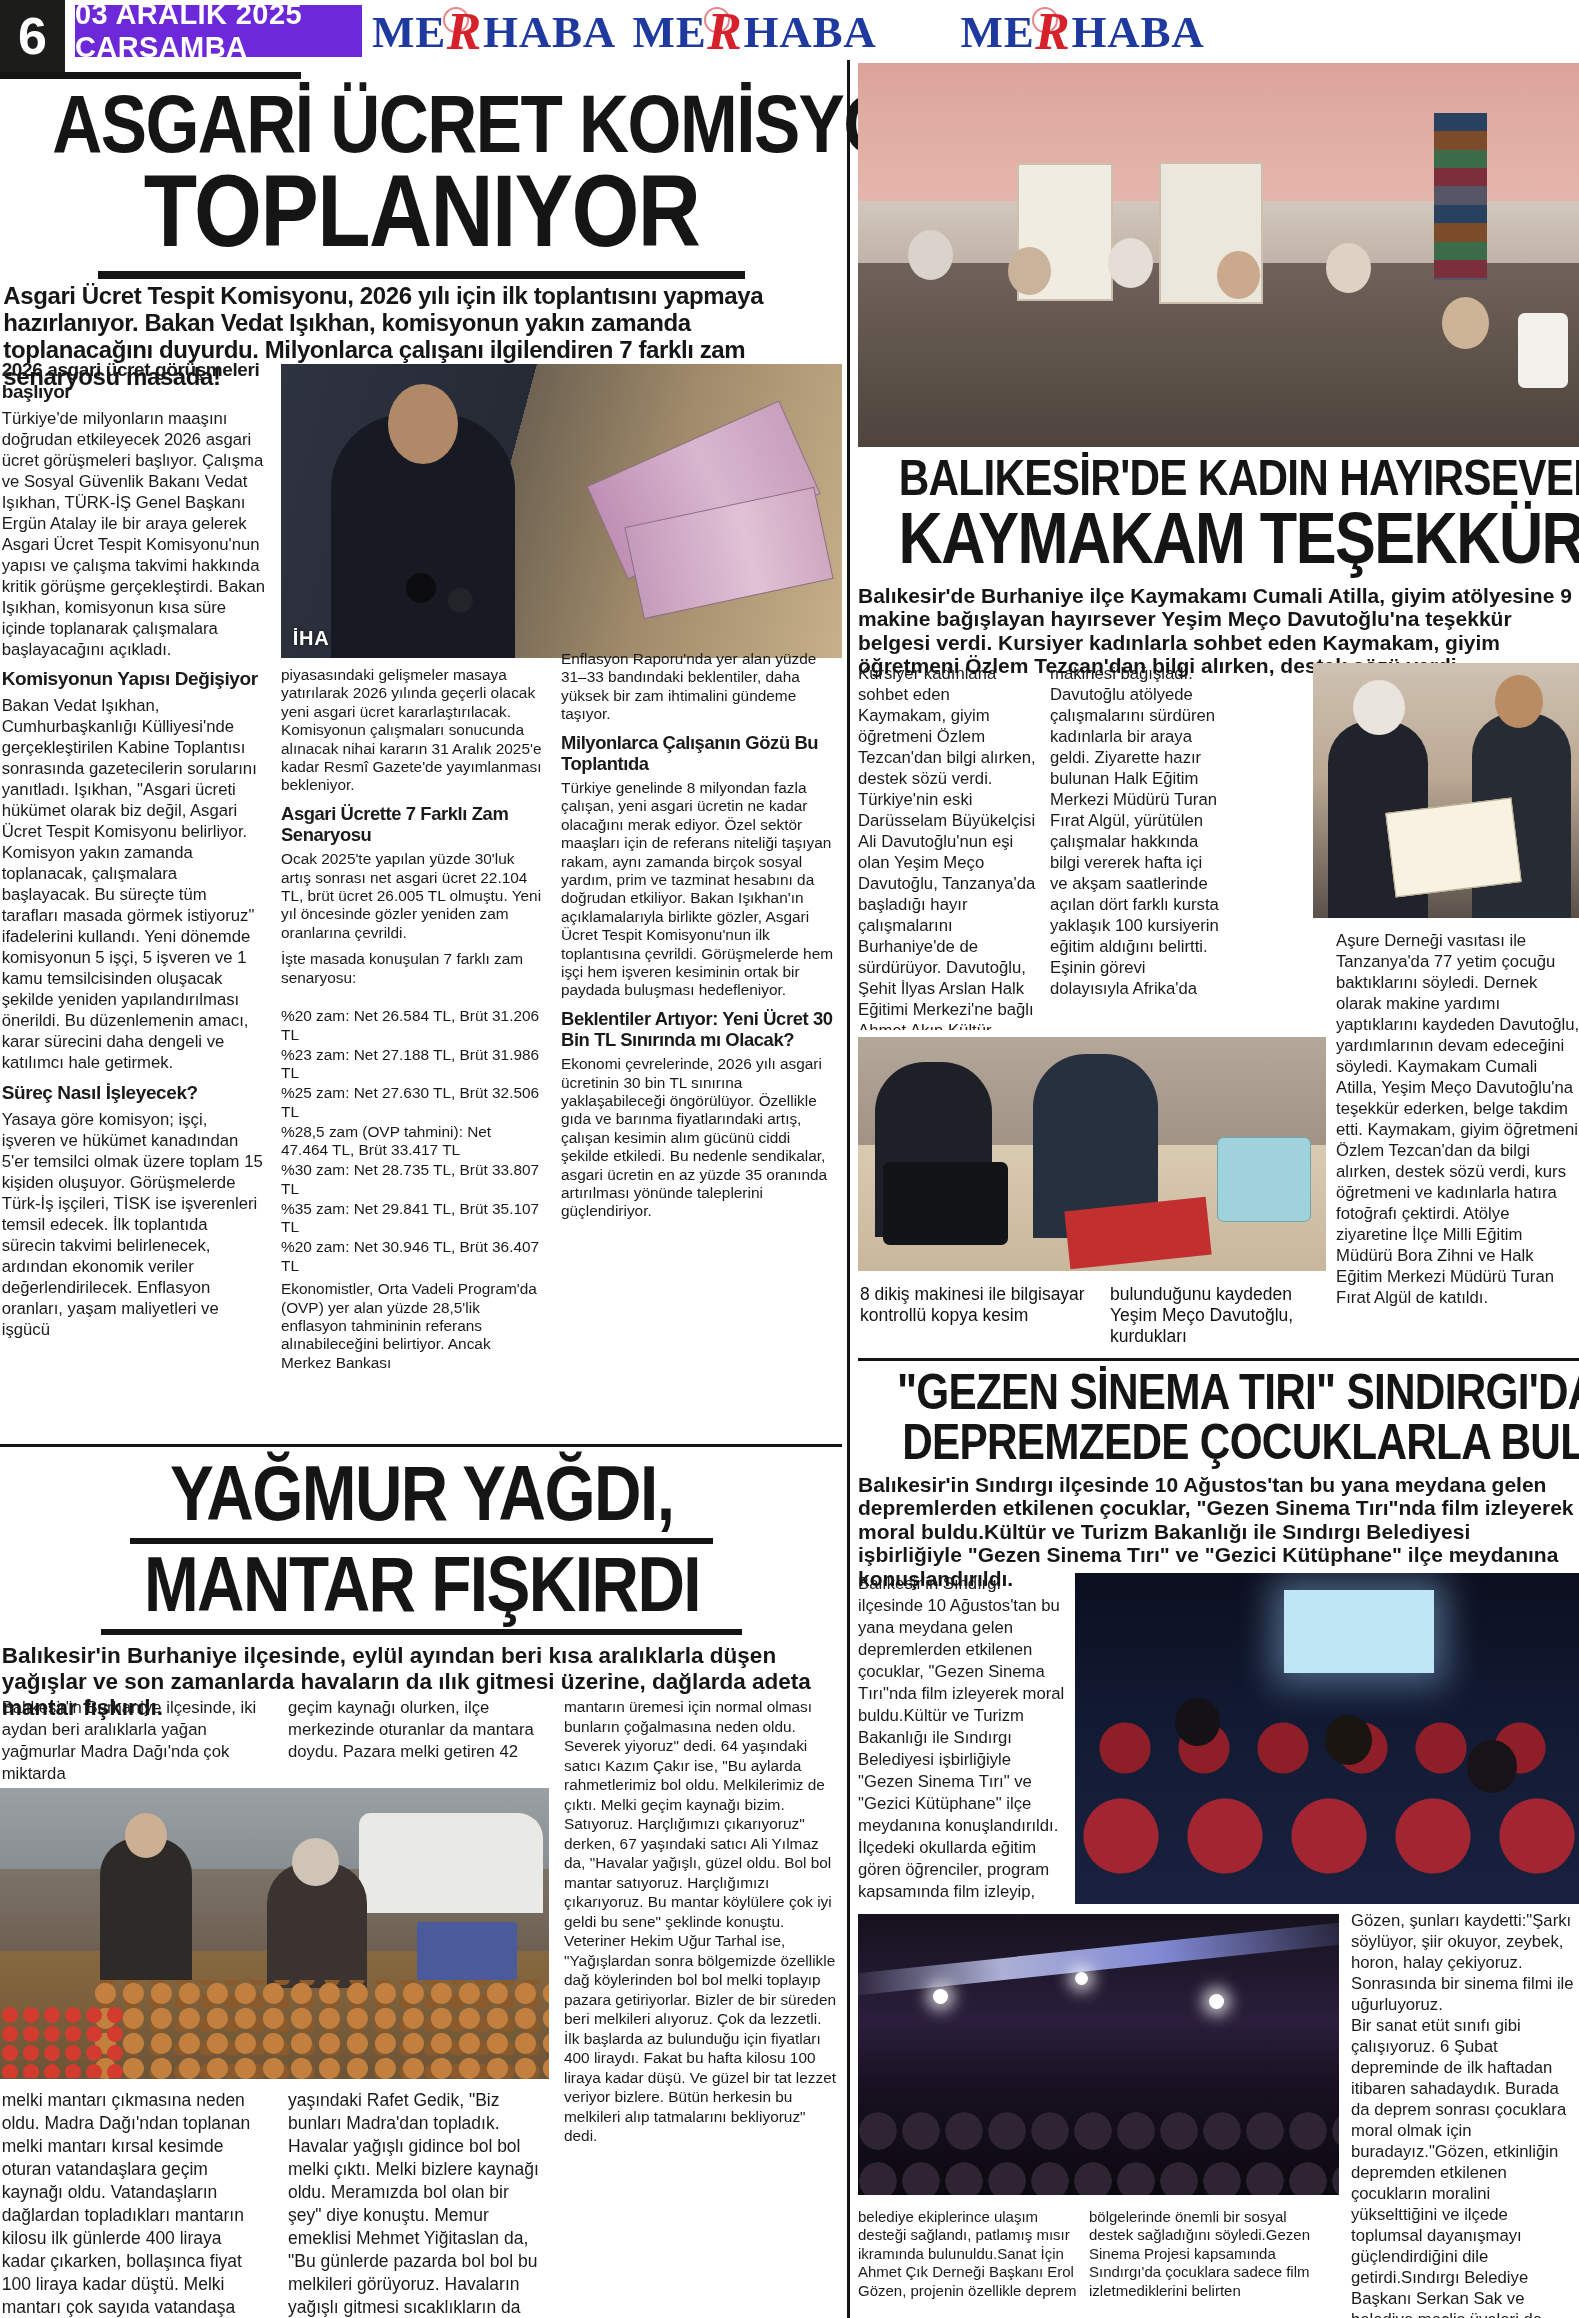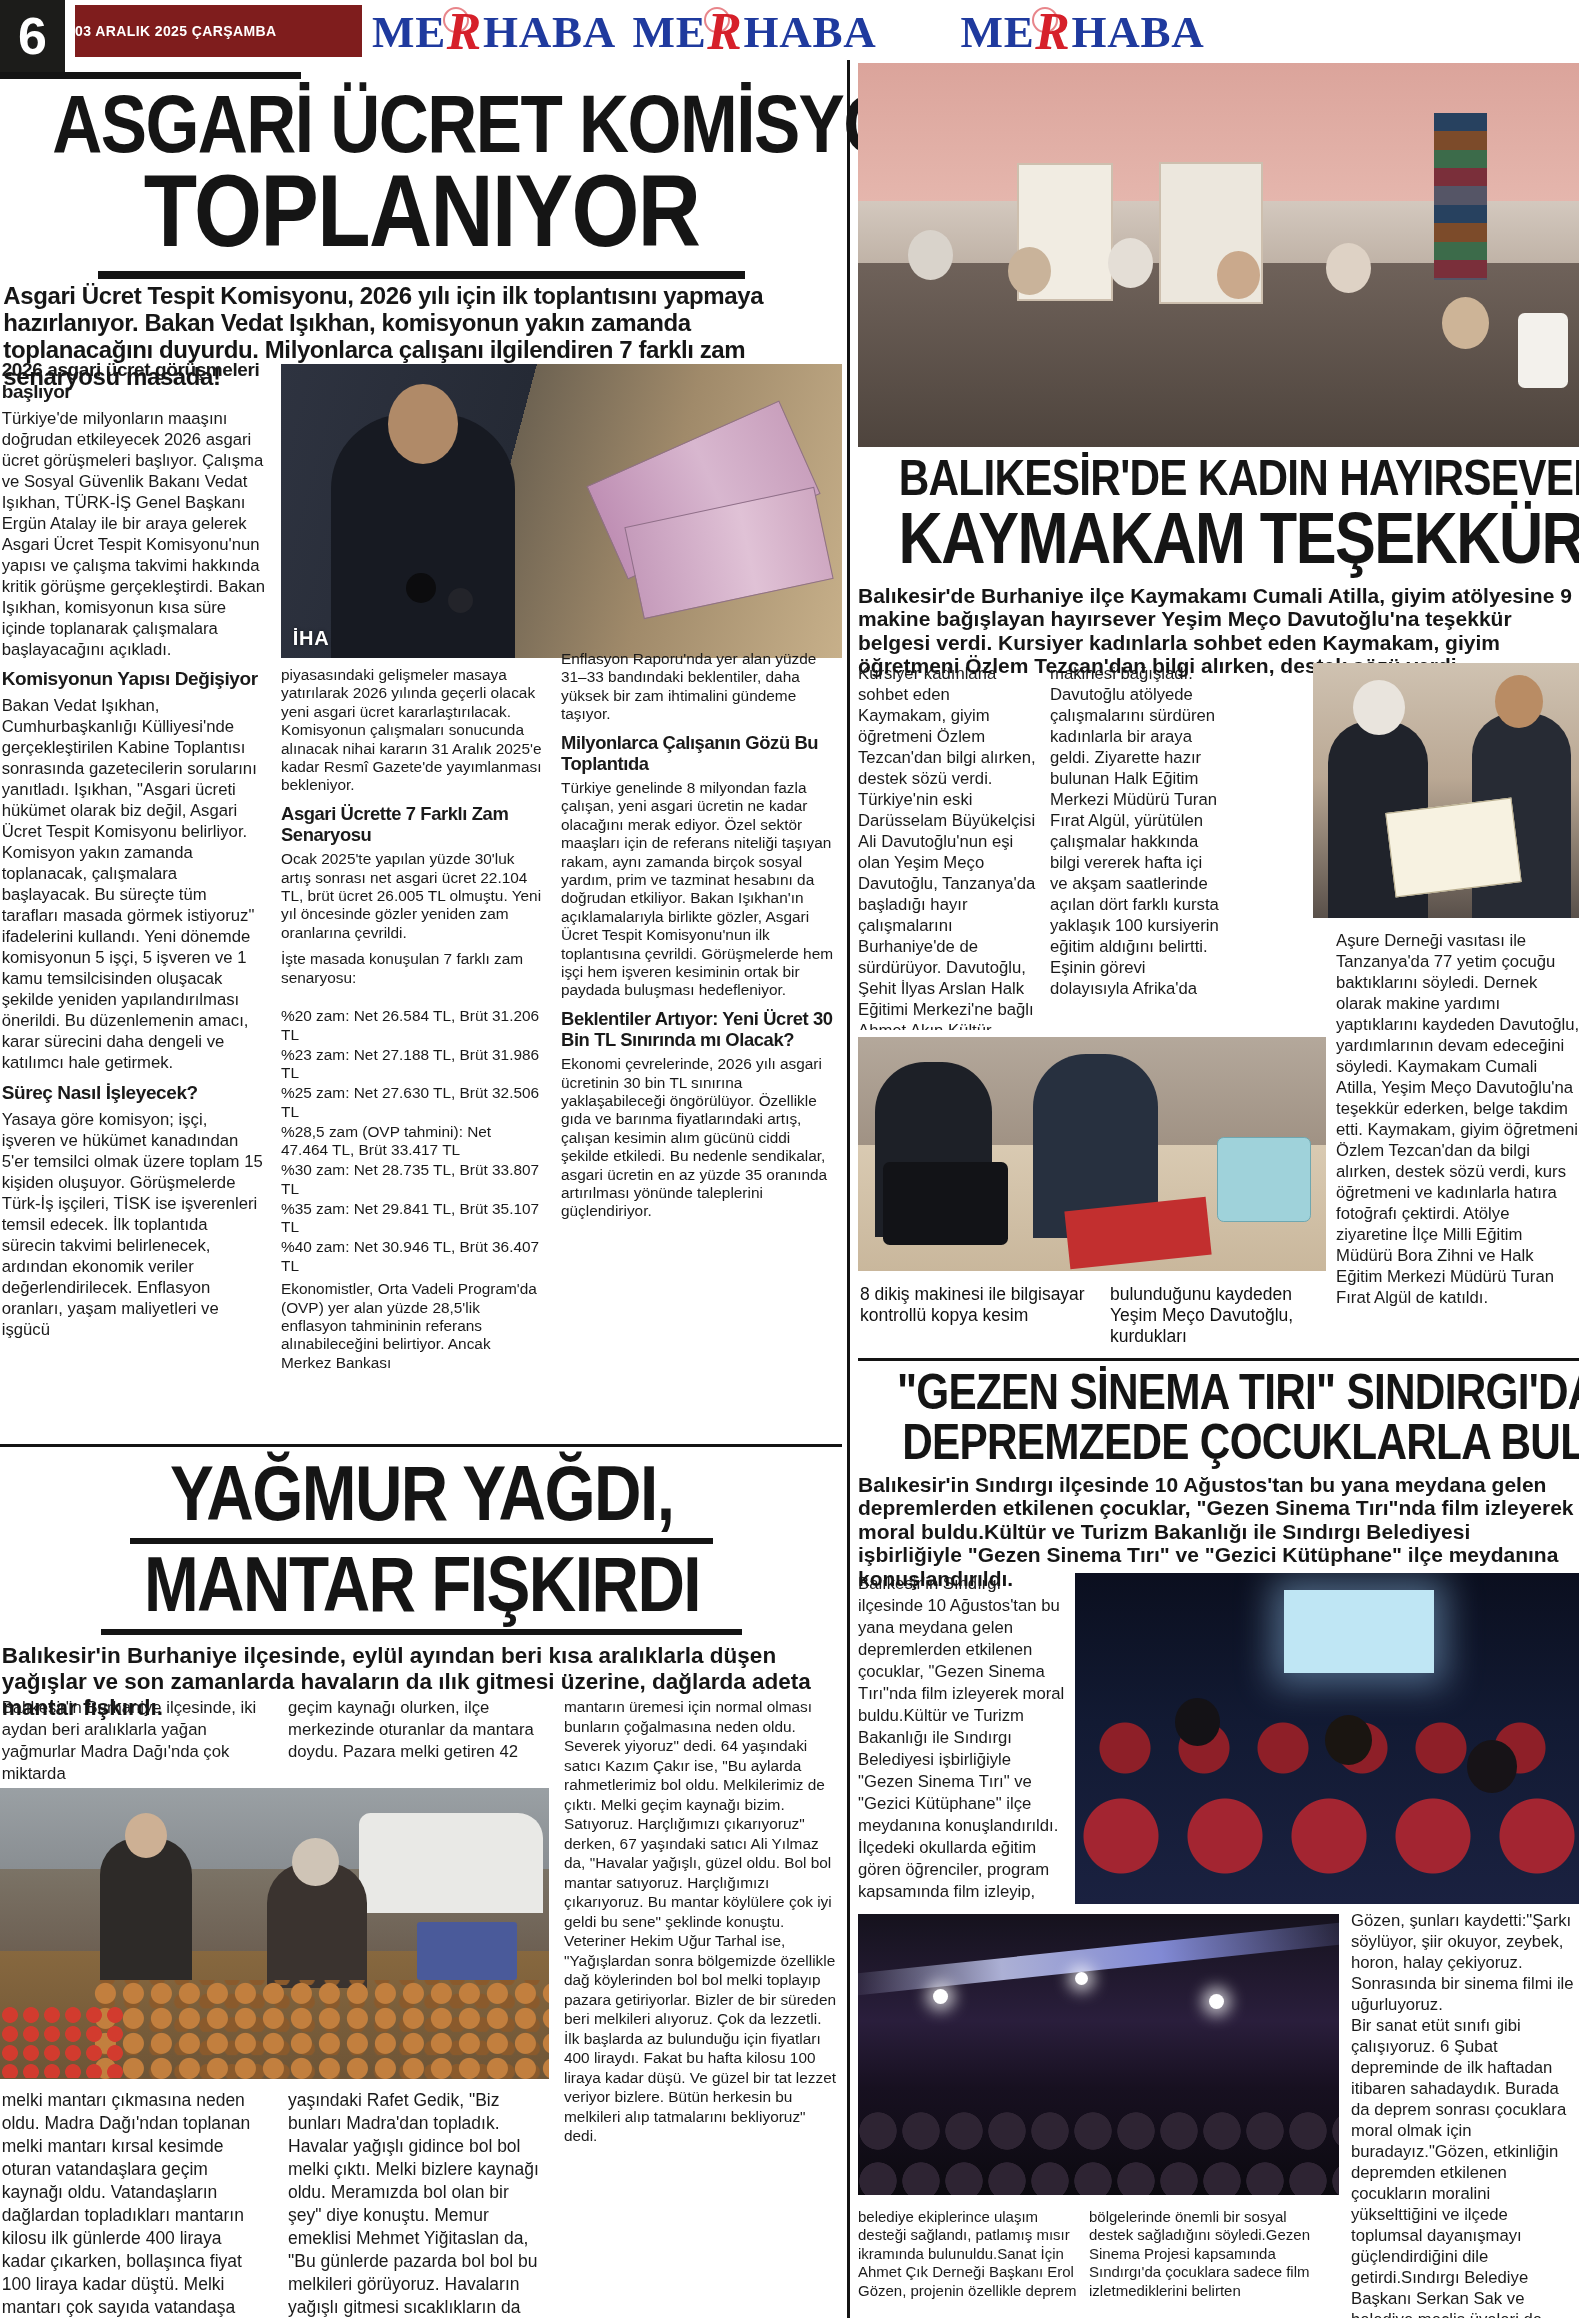--- a/index.html
+++ b/index.html
@@ -3,22 +3,22 @@
 <meta charset="utf-8">
 <title>Merhaba - Sayfa 6</title>
 <style>
   html,body{margin:0;padding:0;background:#e8e8e8;}
   .page{position:relative;width:1580px;height:2319px;background:#ffffff;margin:0 auto;
         font-family:"Liberation Sans",sans-serif;color:#1a1a1a;overflow:hidden;}
   .abs{position:absolute;}
   
   .numbox{background:#1c1c1a;color:#fff;display:flex;align-items:center;justify-content:center;
           font-weight:bold;}
-  .datebox{background:#7f1d1d;color:#fff;display:flex;align-items:center;justify-content:flex-start;
-           font-weight:bold;font-size:14px;letter-spacing:0.4px;}
+  .datebox{background:#6d28d9;color:#fff;display:flex;align-items:center;justify-content:flex-start;
+           font-weight:bold;font-size:29px;letter-spacing:0.4px;}
   .logo{font-family:"Liberation Serif",serif;font-weight:bold;font-size:45px;color:#1f3a9e;
         display:flex;align-items:center;justify-content:center;letter-spacing:0.8px;}
   .logo .logo-r{color:#d6202a;font-style:italic;font-size:1.15em;position:relative;margin:0 0.8px;}
   .logo .logo-r::before{content:"";position:absolute;left:-3.3px;top:5px;width:22px;height:22px;
         border:2.5px solid #d6202a;border-radius:50%;opacity:.55;}
   
   .hrule{background:#141414;}
   .vrule{background:#141414;}
   
   .hl{font-weight:bold;text-align:center;letter-spacing:-1.7px;line-height:1.02;color:#151515;}
@@ -115,21 +115,21 @@
     <p>piyasasındaki gelişmeler masaya yatırılarak 2026 yılında geçerli olacak yeni asgari ücret kararlaştırılacak. Komisyonun çalışmaları sonucunda alınacak nihai kararın 31 Aralık 2025'e kadar Resmî Gazete'de yayımlanması bekleniyor.</p>
     <h3>Asgari Ücrette 7 Farklı Zam Senaryosu</h3>
     <p>Ocak 2025'te yapılan yüzde 30'luk artış sonrası net asgari ücret 22.104 TL, brüt ücret 26.005 TL olmuştu. Yeni yıl öncesinde gözler yeniden zam oranlarına çevrildi.</p>
     <p style="margin-bottom:20px;">İşte masada konuşulan 7 farklı zam senaryosu:</p>
     <div class="sc-line">%20 zam: Net 26.584 TL, Brüt 31.206 TL</div>
     <div class="sc-line">%23 zam: Net 27.188 TL, Brüt 31.986 TL</div>
     <div class="sc-line">%25 zam: Net 27.630 TL, Brüt 32.506 TL</div>
     <div class="sc-line">%28,5 zam (OVP tahmini): Net 47.464 TL, Brüt 33.417 TL</div>
     <div class="sc-line">%30 zam: Net 28.735 TL, Brüt 33.807 TL</div>
     <div class="sc-line">%35 zam: Net 29.841 TL, Brüt 35.107 TL</div>
-    <div class="sc-line" style="margin-bottom:5px;">%40 zam: Net 30.946 TL, Brüt 36.407 TL</div>
+    <div class="sc-line" style="margin-bottom:5px;">%20 zam: Net 30.946 TL, Brüt 36.407 TL</div>
     <p>Ekonomistler, Orta Vadeli Program'da (OVP) yer alan yüzde 28,5'lik enflasyon tahmininin referans alınabileceğini belirtiyor. Ancak Merkez Bankası</p>
   </div>
 
   <div class="abs col b-c2" style="left:561px;top:650px;width:281px;height:790px;">
     <p>Enflasyon Raporu'nda yer alan yüzde 31–33 bandındaki beklentiler, daha yüksek bir zam ihtimalini gündeme taşıyor.</p>
     <h3>Milyonlarca Çalışanın Gözü Bu Toplantıda</h3>
     <p>Türkiye genelinde 8 milyondan fazla çalışan, yeni asgari ücretin ne kadar olacağını merak ediyor. Özel sektör maaşları için de referans niteliği taşıyan rakam, aynı zamanda birçok sosyal yardım, prim ve tazminat hesabını da doğrudan etkiliyor. Bakan Işıkhan'ın açıklamalarıyla birlikte gözler, Asgari Ücret Tespit Komisyonu'nun ilk toplantısına çevrildi. Görüşmelerde hem işçi hem işveren kesiminin ortak bir paydada buluşması hedefleniyor.</p>
     <h3>Beklentiler Artıyor: Yeni Ücret 30 Bin TL Sınırında mı Olacak?</h3>
     <p>Ekonomi çevrelerinde, 2026 yılı asgari ücretinin 30 bin TL sınırına yaklaşabileceği öngörülüyor. Özellikle gıda ve barınma fiyatlarındaki artış, çalışan kesimin alım gücünü ciddi şekilde etkiledi. Bu nedenle sendikalar, asgari ücretin en az yüzde 35 oranında artırılması yönünde taleplerini güçlendiriyor.</p>
   </div>

